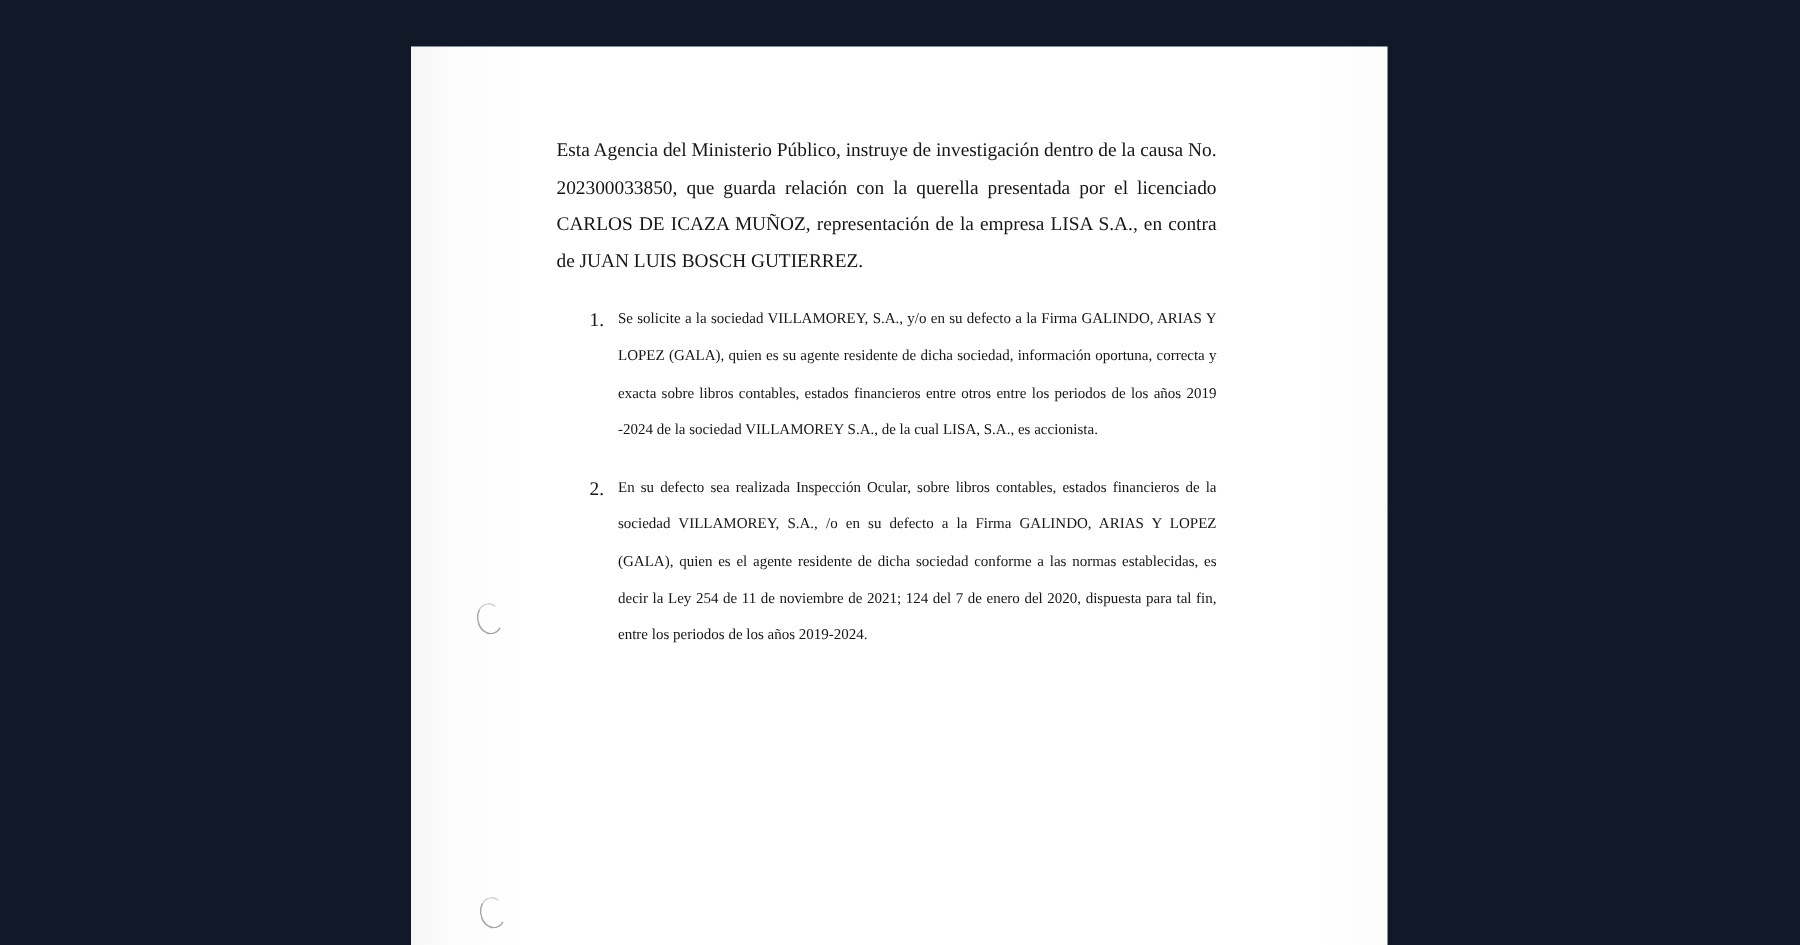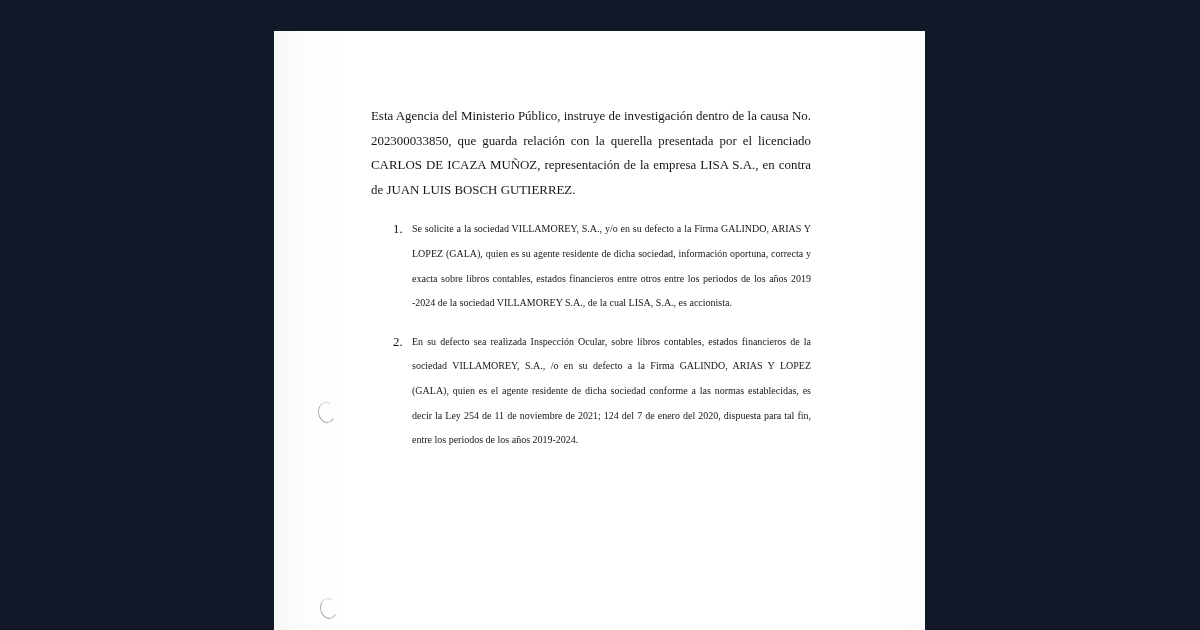--- a/index.html
+++ b/index.html
@@ -79,21 +79,21 @@
     text-justify: inter-word;
     letter-spacing: 0.15px;
     margin: 0 0 16px 0;
   }
 
   .para {
     font-size: 12.9px;
     line-height: 24.6px;
     text-align: justify;
     text-justify: inter-word;
-    margin: 16px 0 15px 0;
+    margin: 0 0 15px 0;
   }
 
   ol.items {
     margin: 0;
     padding: 0;
     list-style: none;
     counter-reset: itm;
   }
   ol.items > li {
     position: relative;

